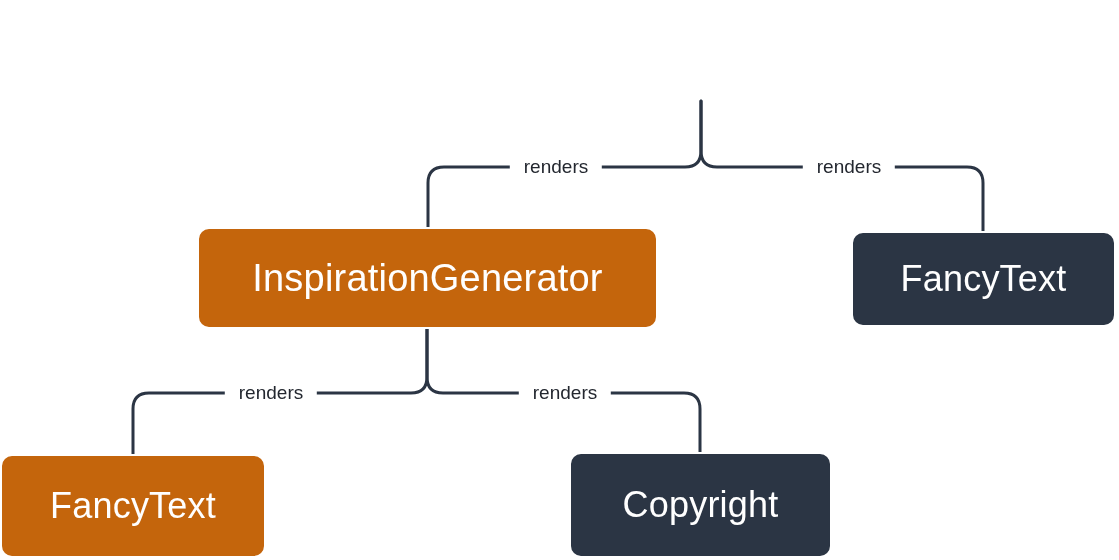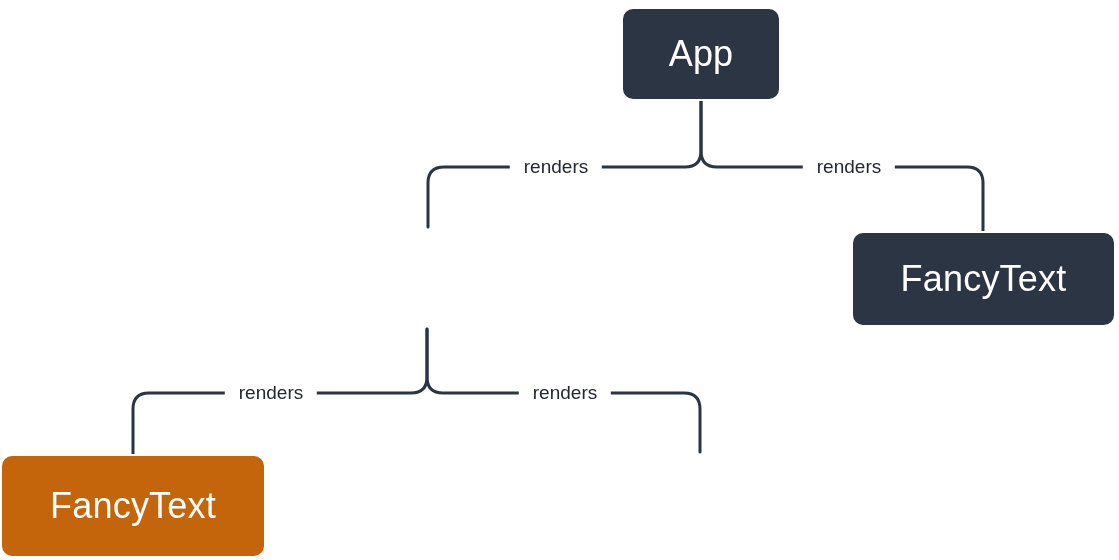--- a/index.html
+++ b/index.html
@@ -74,27 +74,30 @@
     <path d="M 701 101 L 701 151 Q 701 167 717 167 L 967 167 Q 983 167 983 183 L 983 231"></path>
     <path d="M 427 329 L 427 377 Q 427 393 411 393 L 149 393 Q 133 393 133 409 L 133 454"></path>
     <path d="M 427 329 L 427 377 Q 427 393 443 393 L 684 393 Q 700 393 700 409 L 700 452"></path>
   </svg>
 
   <span class="edge-label edge-label-1">renders</span>
   <span class="edge-label edge-label-2">renders</span>
   <span class="edge-label edge-label-3">renders</span>
   <span class="edge-label edge-label-4">renders</span>
 
-  <div class="node node--dark node-app">
-    <span>App</span>
+
+  <div class="node node--orange node-ig">
+    <span>InspirationGenerator</span>
   </div>
-
 
   <div class="node node--dark node-ft-top">
     <span>FancyText</span>
   </div>
 
   <div class="node node--orange node-ft-bottom">
     <span>FancyText</span>
   </div>
 
+  <div class="node node--dark node-copyright">
+    <span>Copyright</span>
+  </div>
 
 </div>
 
 </body></html>

